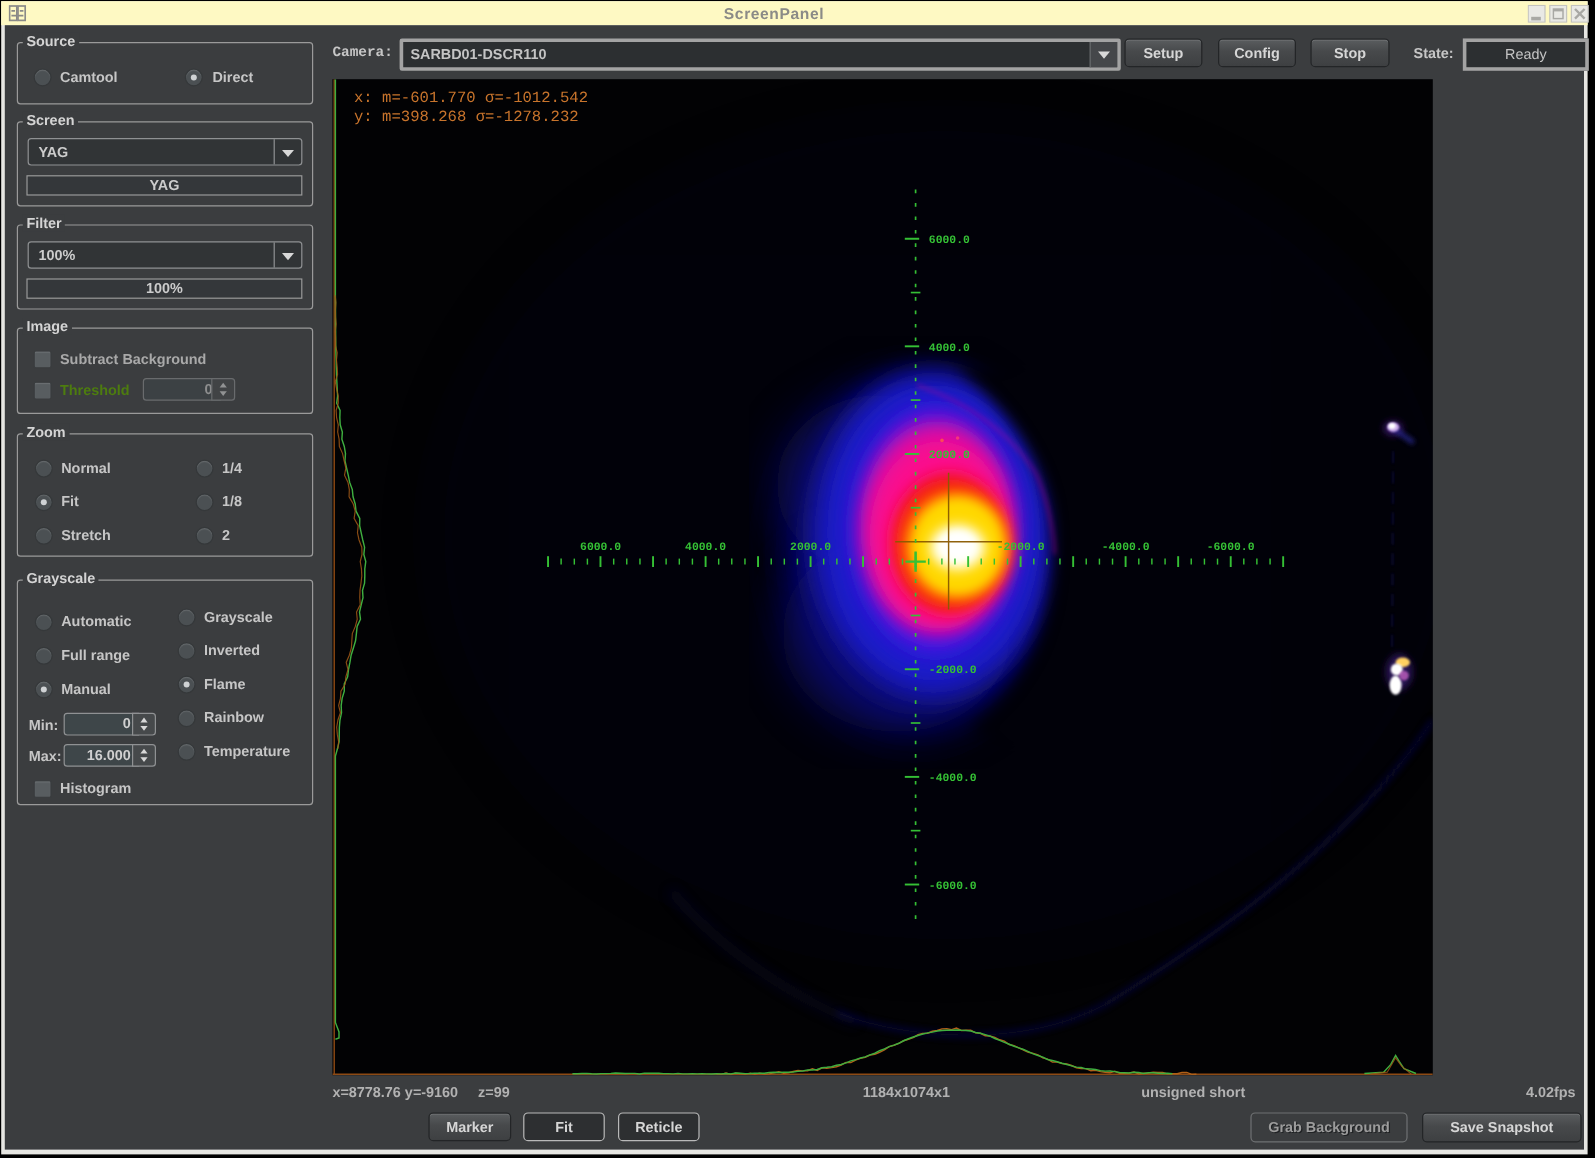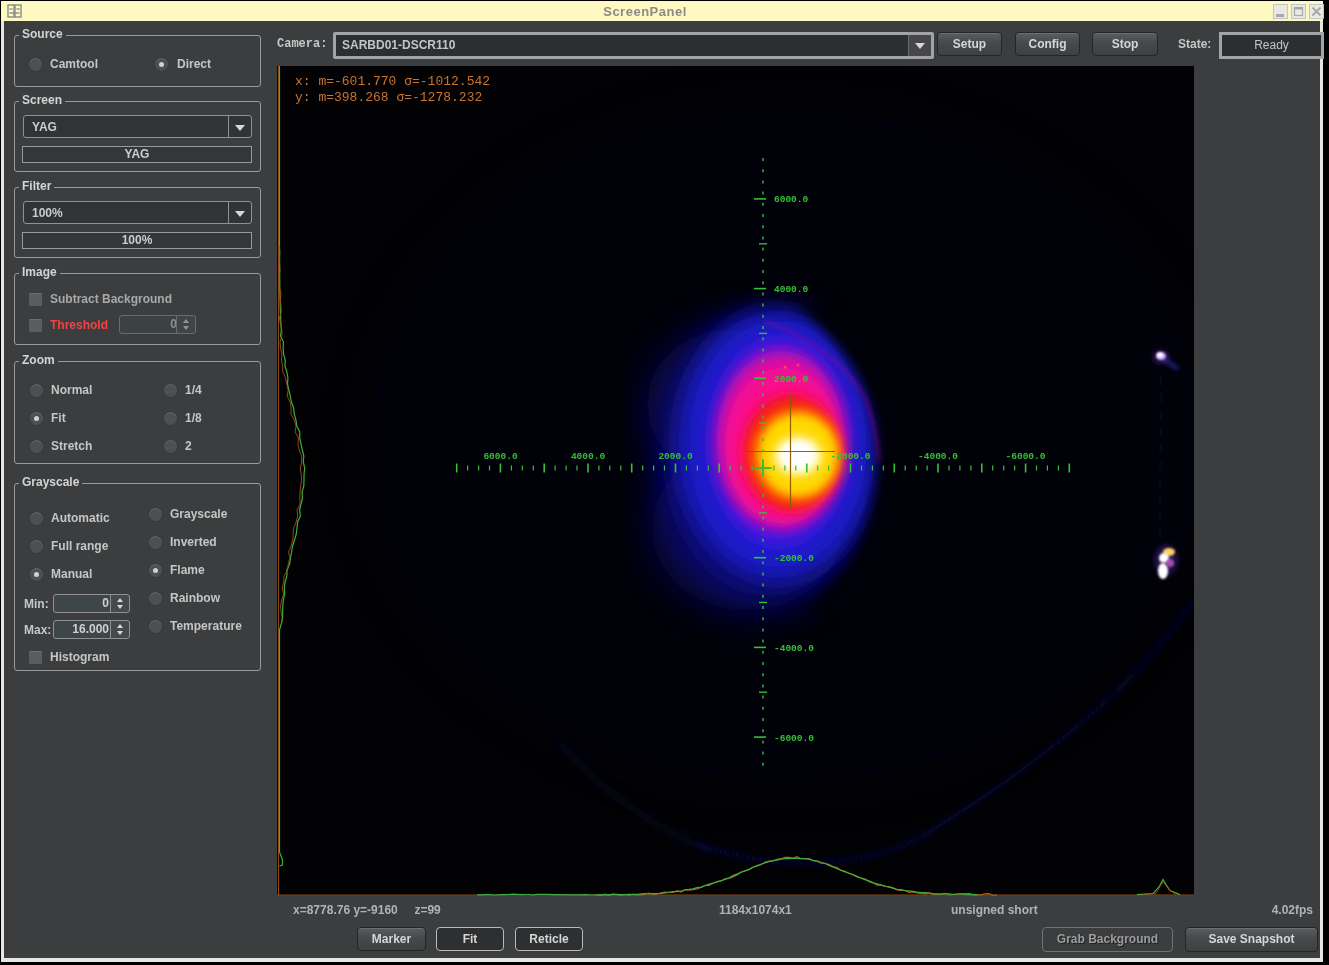--- a/index.html
+++ b/index.html
@@ -103,21 +103,21 @@
       <span class="arr"></span>
     </div>
   <div class="disp" style="left:22px;top:232px;width:228px;height:15px;line-height:15px;">100%</div>
 
   <div class="gb" style="left:14px;top:273px;width:245px;height:70px;">
       <div class="gbt">Image</div>
     </div>
   <div class="chk" style="left:28px;top:292px;"></div>
     <div class="lbl" style="left:50px;top:292px;color:#a9a9a9;">Subtract Background</div>
   <div class="chk" style="left:28px;top:318px;"></div>
-    <div class="lbl" style="left:50px;top:318px;color:#ef4444;">Threshold</div>
+    <div class="lbl" style="left:50px;top:318px;color:#4d7c0f;">Threshold</div>
   <div class="spin" style="left:119px;top:315px;width:77px;height:19px;opacity:0.55;">
     <div class="sf" style="width:57px;line-height:17px;padding-right:6px;">0</div>
       <div class="sb"></div>
   </div>
 
   <div class="gb" style="left:14px;top:361px;width:245px;height:101px;">
       <div class="gbt">Zoom</div>
     </div>
   <div class="rad" style="left:29px;top:383px;"></div>
     <div class="lbl" style="left:51px;top:383px;">Normal</div>
@@ -338,21 +338,21 @@
         <text x="311.0" y="392.5" fill="#35c035" text-anchor="middle" style="font-family:'Liberation Mono',monospace;font-size:9.5px;font-weight:bold">4000.0</text>
         <text x="398.5" y="392.5" fill="#35c035" text-anchor="middle" style="font-family:'Liberation Mono',monospace;font-size:9.5px;font-weight:bold">2000.0</text>
         <text x="573.5" y="392.5" fill="#35c035" text-anchor="middle" style="font-family:'Liberation Mono',monospace;font-size:9.5px;font-weight:bold">-2000.0</text>
         <text x="661.0" y="392.5" fill="#35c035" text-anchor="middle" style="font-family:'Liberation Mono',monospace;font-size:9.5px;font-weight:bold">-4000.0</text>
         <text x="748.5" y="392.5" fill="#35c035" text-anchor="middle" style="font-family:'Liberation Mono',monospace;font-size:9.5px;font-weight:bold">-6000.0</text>
 <text x="18" y="19" fill="#c8742c" style="font-family:'Liberation Mono',monospace;font-size:13px">x: m=-601.770 σ=-1012.542</text>
 <text x="18" y="35" fill="#c8742c" style="font-family:'Liberation Mono',monospace;font-size:13px">y: m=398.268 σ=-1278.232</text>
 </svg>
   </div>
 
-  <div class="status" style="left:277px;top:903px;margin-left:16px;">x=8778.76 y=-9160&nbsp;&nbsp;&nbsp;&nbsp;&nbsp;z=99</div>
+  <div class="status" style="left:277px;top:903px;">x=8778.76 y=-9160&nbsp;&nbsp;&nbsp;&nbsp;&nbsp;z=99</div>
   <div class="status" style="left:719px;top:903px;">1184x1074x1</div>
   <div class="status" style="left:951px;top:903px;">unsigned short</div>
   <div class="status" style="right:16px;top:903px;">4.02fps</div>
 
   <div class="btn" style="left:280px;top:972px;width:64px;height:22px;line-height:22px;">Pause</div>
   <div class="btn" style="left:357px;top:927px;width:67px;height:22px;line-height:22px;">Marker</div>
   <div class="btn toggled" style="left:436px;top:927px;width:66px;height:22px;line-height:22px;">Fit</div>
   <div class="btn toggled" style="left:515px;top:927px;width:66px;height:22px;line-height:22px;">Reticle</div>
   <div class="btn disabled" style="left:1042px;top:927px;width:129px;height:23px;line-height:23px;">Grab Background</div>
   <div class="btn" style="left:1185px;top:927px;width:131px;height:23px;line-height:23px;">Save Snapshot</div>

